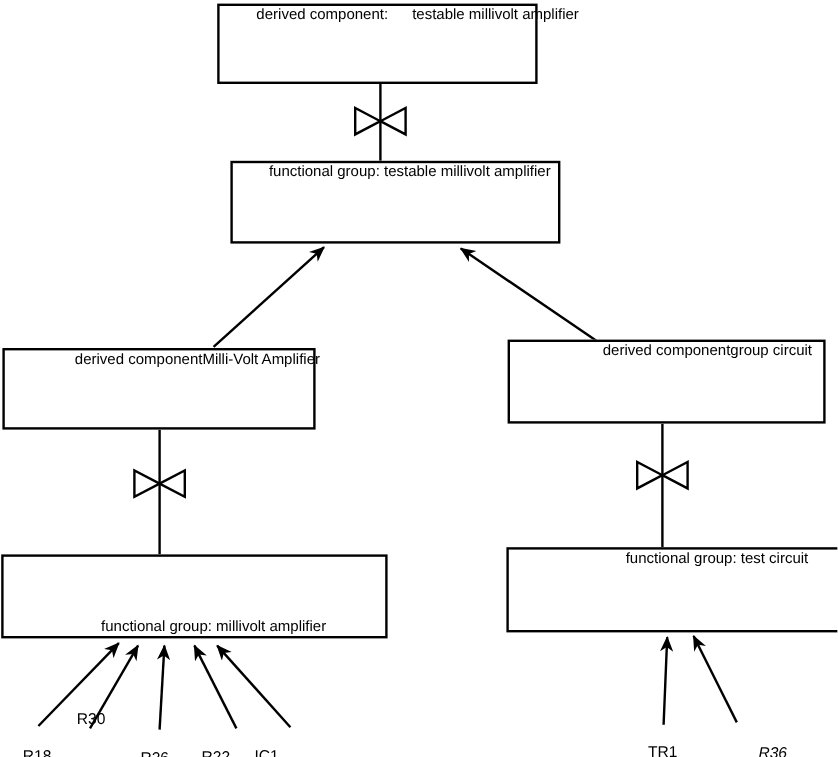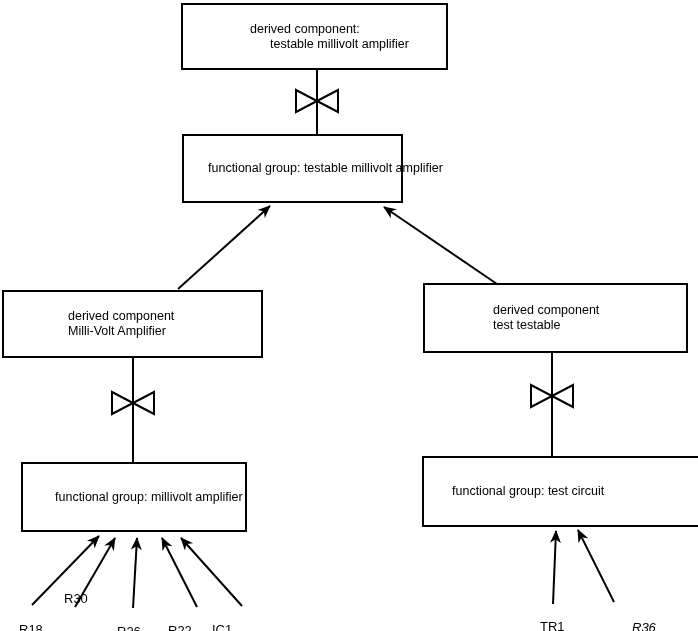--- a/index.html
+++ b/index.html
@@ -10,30 +10,30 @@
     color:#000000;
     font-family:"Liberation Sans", sans-serif;
     overflow:hidden;
   }
   .wires{position:absolute;left:0;top:0;width:698px;height:631px;}
   .node{
     position:absolute;
     box-sizing:border-box;
     border:2px solid #000000;
     background:#ffffff;
-    display:flex;flex-direction:column;justify-content:center;
+    display:flex;flex-direction:row;justify-content:center;
     font-size:12.5px;line-height:15px;
     white-space:nowrap;
   }
   #top-derived   {left:181px;top:3px;  width:267px;height:67px;padding-left:67px;}
   #top-derived .l2{margin-left:20px;}
-  #fg-testable   {left:182px;top:134px;width:221px;height:69px;padding-left:24px;}
+  #fg-testable   {left:192px;top:134px;width:275px;height:69px;padding-left:24px;}
   #derived-mva   {left:2px;  top:290px;width:261px;height:68px;padding-left:64px;}
   #derived-tc    {left:423px;top:283px;width:265px;height:70px;padding-left:68px;}
-  #fg-mva        {left:21px;  top:462px;width:226px;height:70px;padding-left:32px;}
+  #fg-mva        {left:1px;  top:462px;width:322px;height:70px;padding-left:32px;align-items:flex-end;}
   #fg-tc         {left:422px;top:456px;width:323px;height:71px;padding-left:28px;}
   .lbl{
     position:absolute;
     font-size:13px;line-height:14px;
     white-space:nowrap;
     margin-top:12px;
   }
   #lbl-r18{left:19px; top:611px;}
   #lbl-r30{left:64px; top:580px;}
   #lbl-r26{left:117px;top:613px;}
@@ -84,21 +84,21 @@
     <span>functional group: testable millivolt amplifier</span>
   </div>
 
   <div class="node" id="derived-mva">
     <span>derived component</span>
     <span>Milli-Volt Amplifier</span>
   </div>
 
   <div class="node" id="derived-tc">
     <span>derived component</span>
-    <span>test testable</span>
+    <span>group circuit</span>
   </div>
 
   <div class="node" id="fg-mva">
     <span>functional group: millivolt amplifier</span>
   </div>
 
   <div class="node" id="fg-tc">
     <span>functional group: test circuit</span>
   </div>
 

